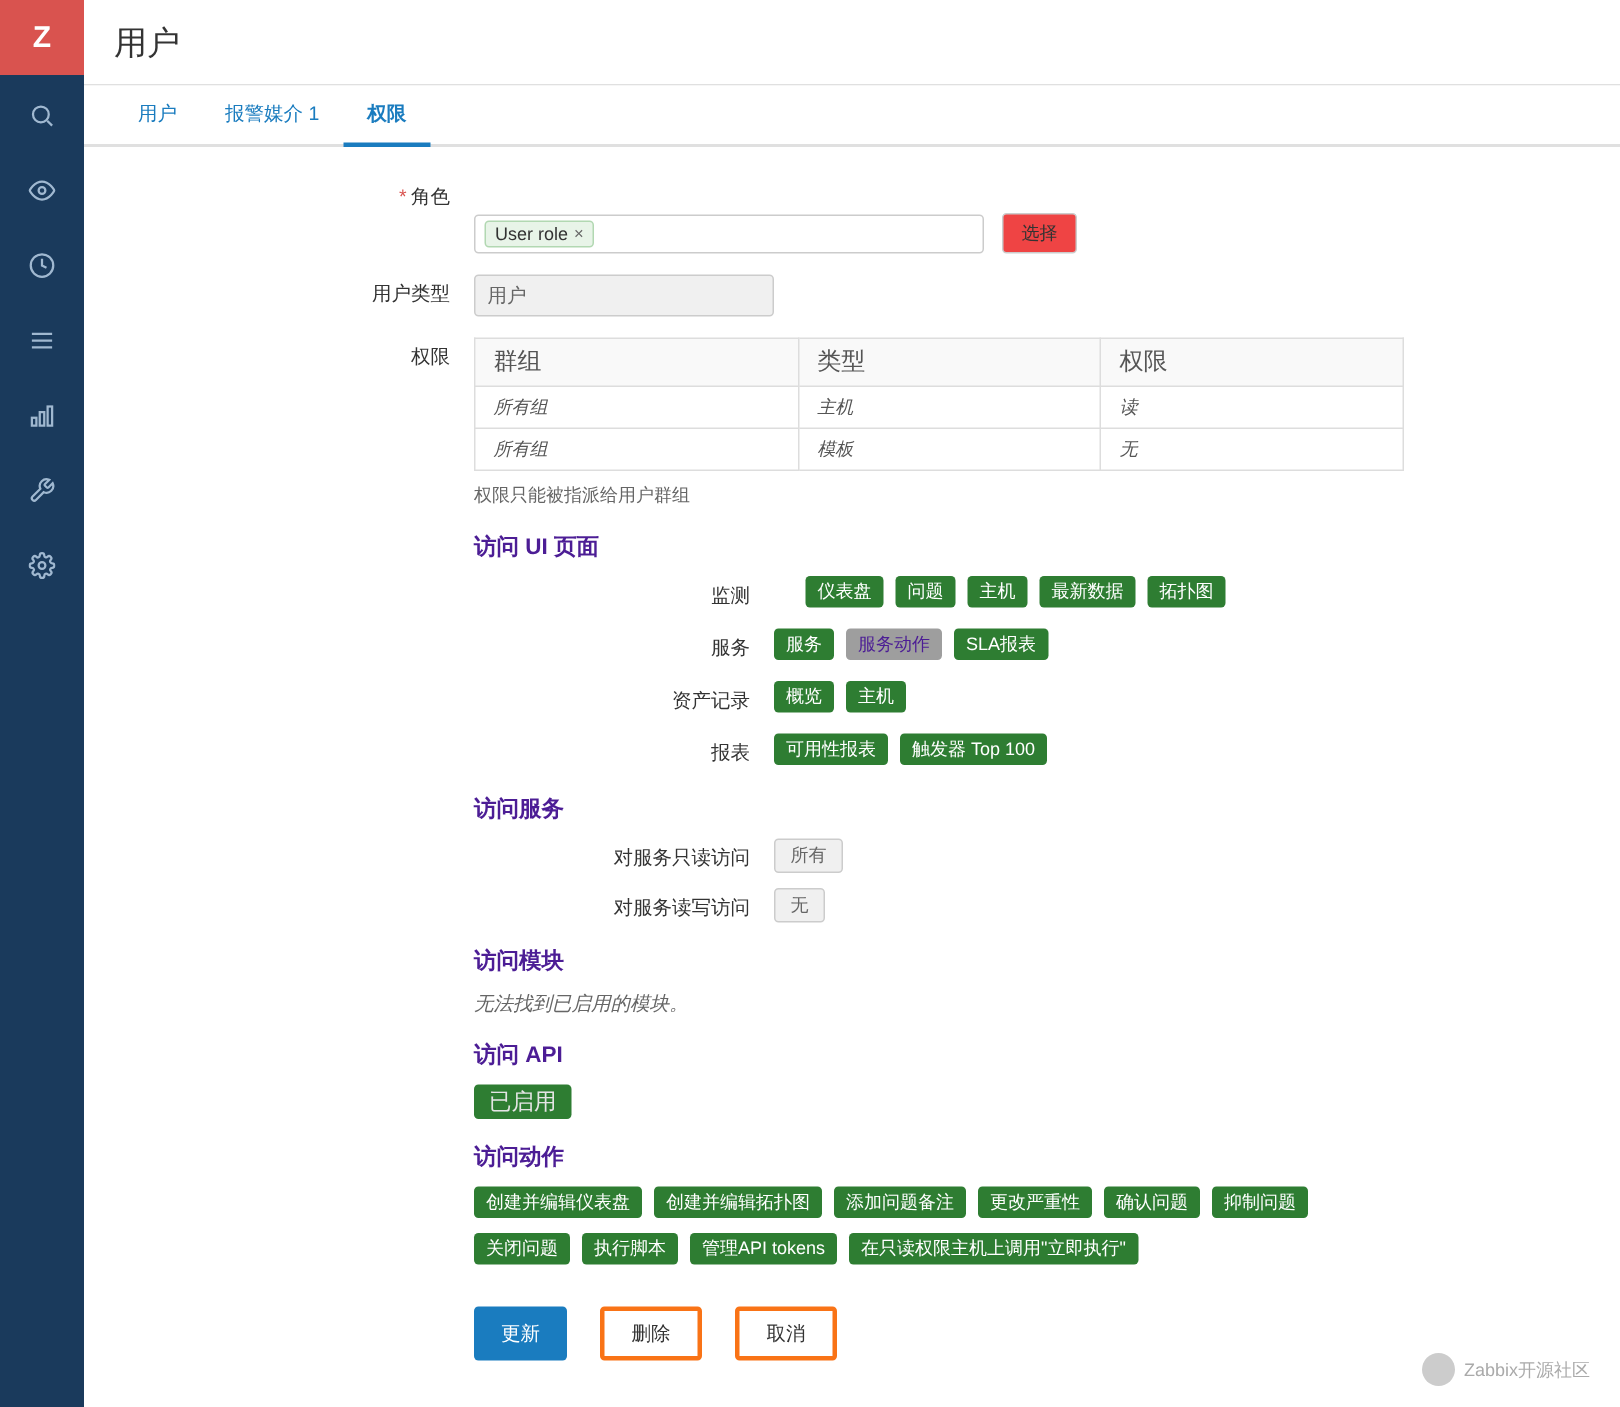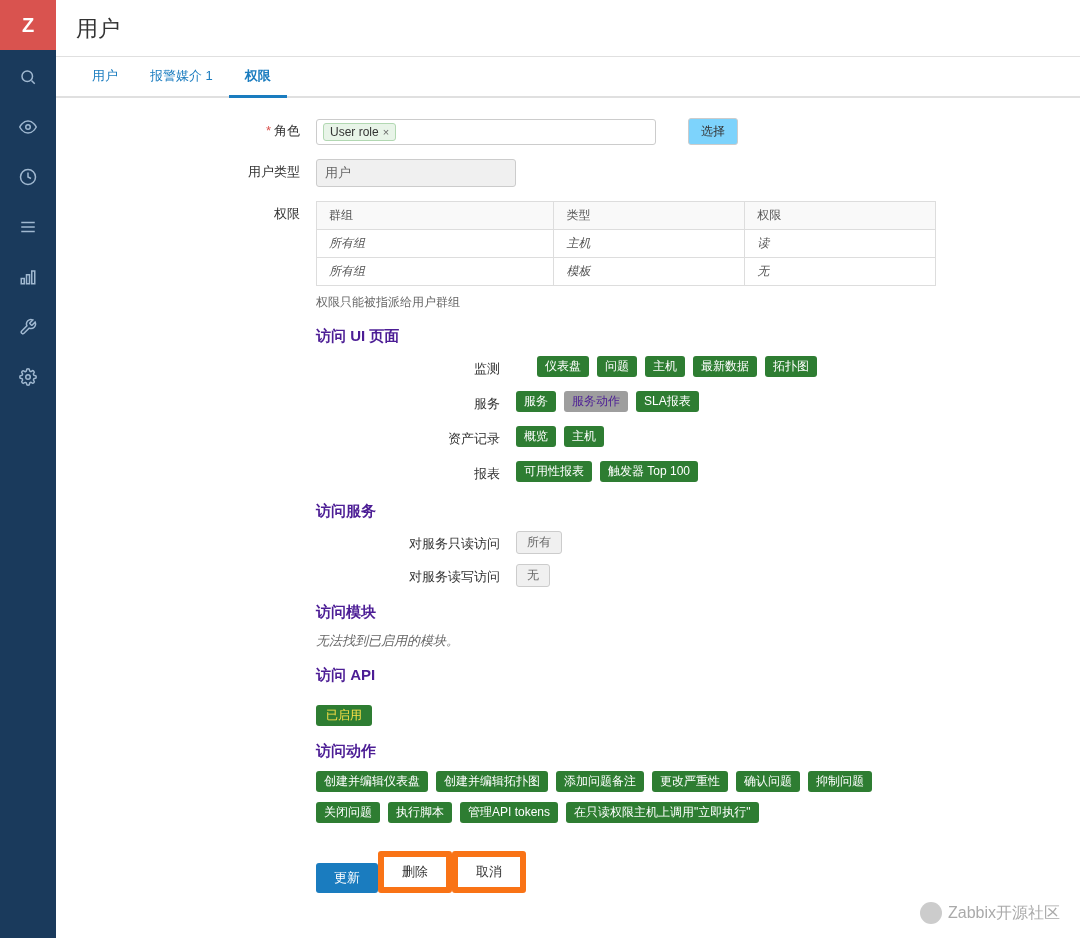--- a/index.html
+++ b/index.html
@@ -144,21 +144,21 @@
     .role-input-text {
       border: none;
       outline: none;
       flex: 1;
       font-size: 12px;
       padding-left: 4px;
     }
     .btn-select {
       margin-left: 8px;
       padding: 4px 12px;
-      background: #7dd3fc;
+      background: #ef4444;
       border: 1px solid #ccc;
       border-radius: 3px;
       cursor: pointer;
       font-size: 12px;
       color: #333;
     }
 
     
     .user-type-input {
       background: #f0f0f0;
@@ -175,21 +175,21 @@
       border: 1px solid #ddd;
       border-collapse: collapse;
       width: 620px;
     }
     .perm-table th {
       background: #f9f9f9;
       border: 1px solid #ddd;
       padding: 5px 12px;
       font-weight: normal;
       color: #555;
-      font-size: 12px;
+      font-size: 16px;
       text-align: left;
     }
     .perm-table td {
       border: 1px solid #ddd;
       padding: 5px 12px;
       font-size: 12px;
       color: #555;
       font-style: italic;
     }
 
@@ -240,60 +240,58 @@
     
     .italic-text {
       font-style: italic;
       color: #666;
       font-size: 13px;
     }
 
     
     .api-enabled {
       background: #2e7d32;
-      color: #fde047;
+      color: #e5e5e5;
       padding: 2px 10px;
       border-radius: 3px;
-      font-size: 12px;
+      font-size: 15px;
       display: inline-block;
-      margin-top: 10px;
     }
 
     
     .btn-row {
       display: flex;
-      gap: 0;
+      gap: 22px;
       margin-top: 24px;
-      align-items: flex-end;
     }
     .btn-primary {
       padding: 6px 18px;
       background: #1a7cbf;
       color: white;
       border: none;
       border-radius: 3px;
       cursor: pointer;
       font-size: 13px;
     }
     .btn-danger {
       padding: 6px 18px;
       background: white;
       color: #333;
-      border: 6px solid #f97316;
+      border: 3px solid #f97316;
       border-radius: 3px;
       cursor: pointer;
       font-size: 13px;
     }
 
     
     .watermark {
       position: fixed;
       bottom: 14px;
       right: 20px;
-      font-size: 16px;
+      font-size: 12px;
       color: #aaa;
       display: flex;
       align-items: center;
       gap: 6px;
     }
     .watermark-icon {
       width: 22px;
       height: 22px;
       background: #ccc;
       border-radius: 50%;
@@ -367,21 +365,21 @@
     <div class="tab">用户</div>
     <div class="tab">报警媒介 1</div>
     <div class="tab active">权限</div>
   </div>
 
   <div class="content">
 
     <div class="form-row">
       <div class="form-label required">角色</div>
       <div class="form-value">
-        <div style="display:flex; align-items:center; gap:24px;">
+        <div style="display:flex; align-items:center; gap:4px;margin-top:24px;">
           <div class="role-input">
             <div class="role-tag">
               <span>User role</span>
               <span class="x">×</span>
             </div>
             <input class="role-input-text" type="text" style="">
           </div>
           <button class="btn-select">选择</button>
         </div>
       </div>

